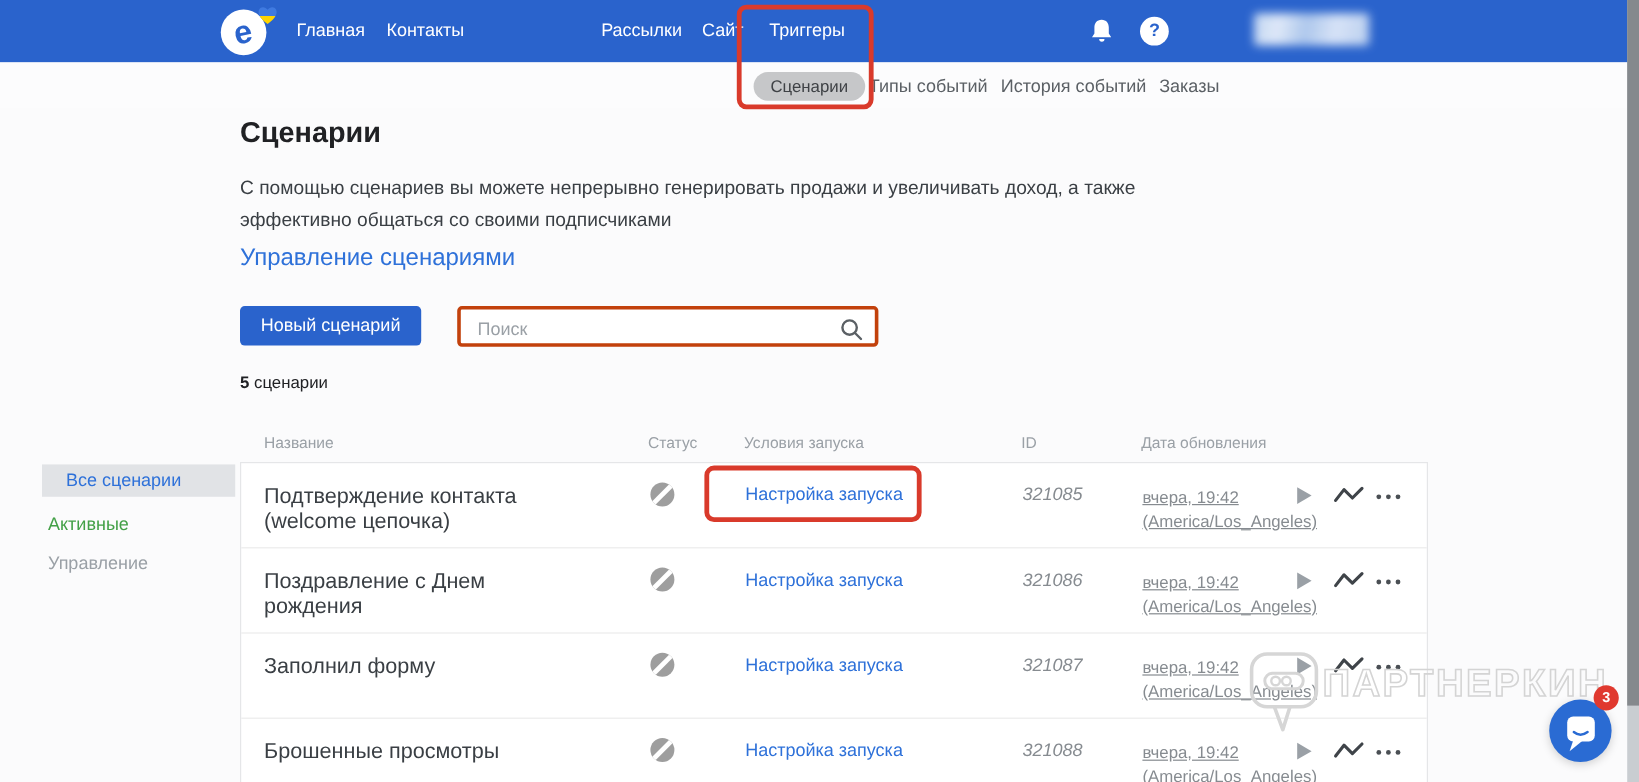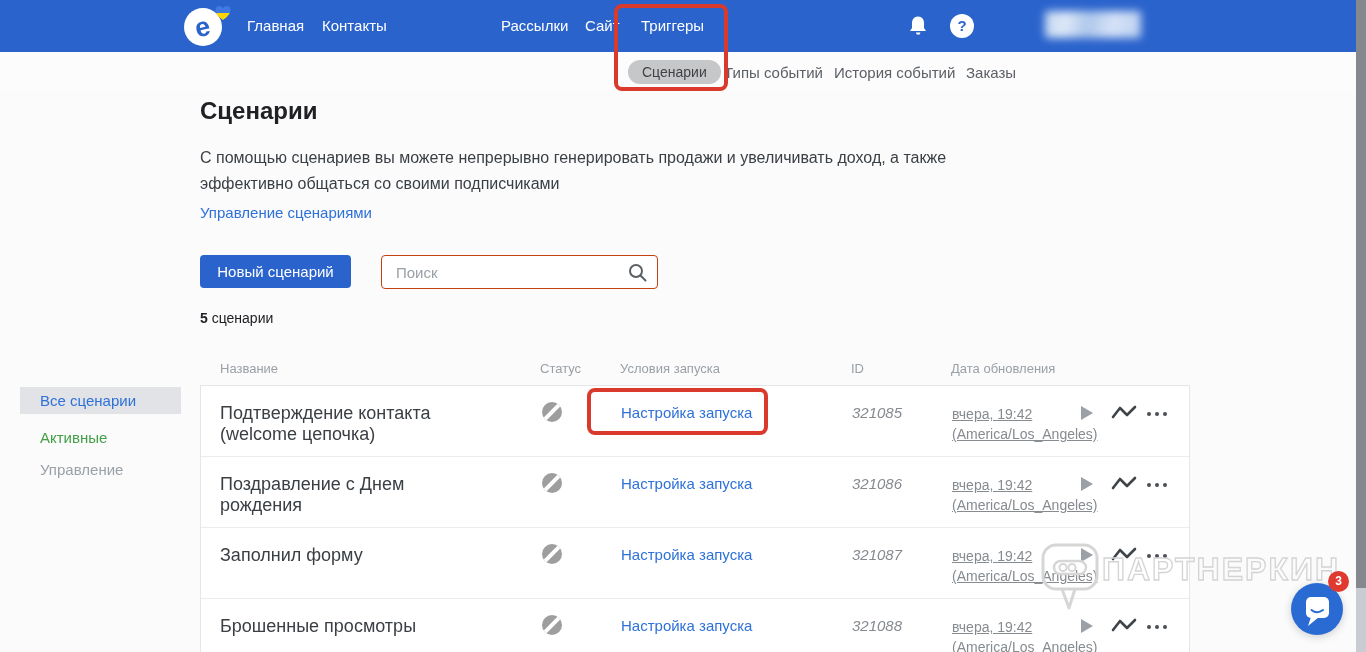--- a/index.html
+++ b/index.html
@@ -33,35 +33,35 @@
   .subnav a { position:absolute; top:12px; color:#5b6065; font-size:15px; text-decoration:none; cursor:pointer; }
 
   
   .ann { position:absolute; border:4px solid #d93a2b; border-radius:8px; pointer-events:none; z-index:50; }
   .ann1 { left:614px; top:4px; width:114px; height:87px; }
   .ann2 { left:587px; top:388px; width:181px; height:47px; }
 
   
   .page-title { position:absolute; left:200px; top:97px; font-size:24px; font-weight:bold; color:#202124; }
   .desc { position:absolute; left:200px; top:145px; width:778px; font-size:16px; line-height:26px; color:#3a3f44; }
-  .manage { position:absolute; left:200px; top:204px; font-size:15px; color:#2e71d9; text-decoration:none; cursor:pointer; }
+  .manage { position:absolute; left:200px; top:204px; font-size:20px; color:#2e71d9; text-decoration:none; cursor:pointer; }
   .new-btn { position:absolute; left:200px; top:255px; width:151px; height:33px; background:#2a63cc; color:#fff;
              border:none; border-radius:4px; font-size:15px; font-family:inherit; cursor:pointer; }
-  .search-box { position:absolute; left:381px; top:255px; width:277px; height:34px; background:#fff;
-                border:1px solid #c2410c; border-radius:4px; }
+  .search-box { position:absolute; left:381px; top:255px; width:351px; height:34px; background:#fff;
+                border:3px solid #c2410c; border-radius:4px; }
   .search-box input { position:absolute; left:0; top:0; width:310px; height:32px; border:none; outline:none;
                       padding:0 0 0 14px; font-size:15px; font-family:inherit; color:#3a3f44; background:transparent; }
   .search-box input::placeholder { color:#9aa0a6; }
   .search-ic { position:absolute; right:10px; top:7px; cursor:pointer; }
   .count { position:absolute; left:200px; top:310px; font-size:14px; color:#202124; }
   .count b { font-weight:bold; }
 
   
   .sb-item { position:absolute; left:20px; width:161px; font-size:15px; padding:5px 0 5px 20px; cursor:pointer; }
-  .sb-sel { top:387px; background:#e1e3e6; color:#2e71d9; }
+  .sb-sel { top:387px; background:#e1e3e6; color:#2e71d9;margin-left:15px; }
   .sb-act { top:424px; color:#43a047; }
   .sb-inact { top:456px; color:#9aa0a6; }
 
   
   .thead span { position:absolute; top:361px; font-size:13px; color:#9aa0a6; }
   .card { position:absolute; left:200px; top:385px; width:990px; height:300px; background:#fff;
           border:1px solid #e5e6e8; border-bottom:none; }
   .row { position:absolute; left:0; width:988px; height:71px; border-bottom:1px solid #ececec; }
   .c-name { position:absolute; left:19px; top:17px; width:252px; font-size:18px; line-height:21px; color:#3a3f44; cursor:pointer; }
   .status-icon { position:absolute; left:341px; top:16px; width:20px; height:20px; border-radius:50%;

